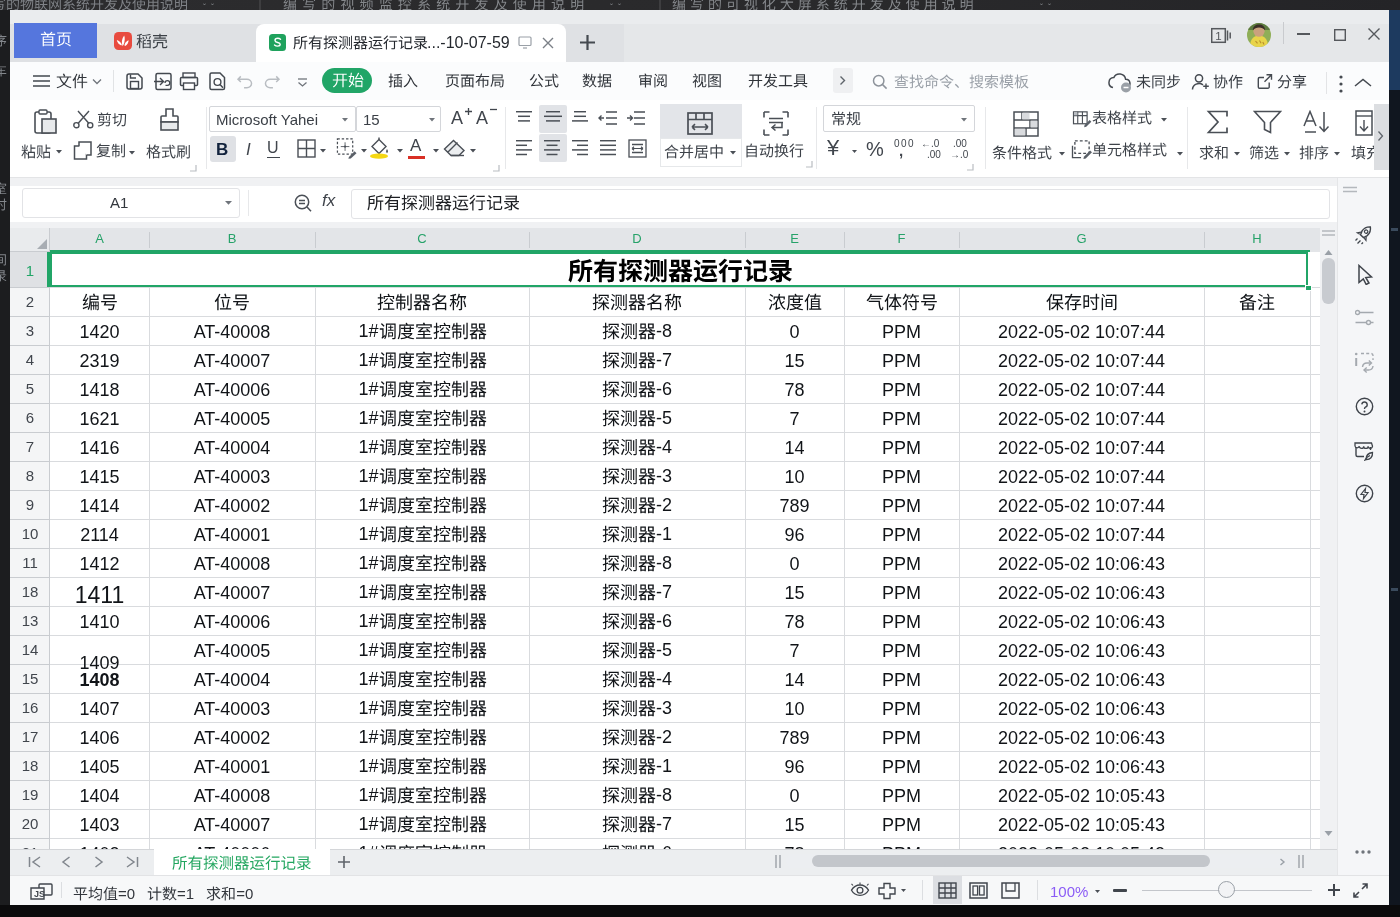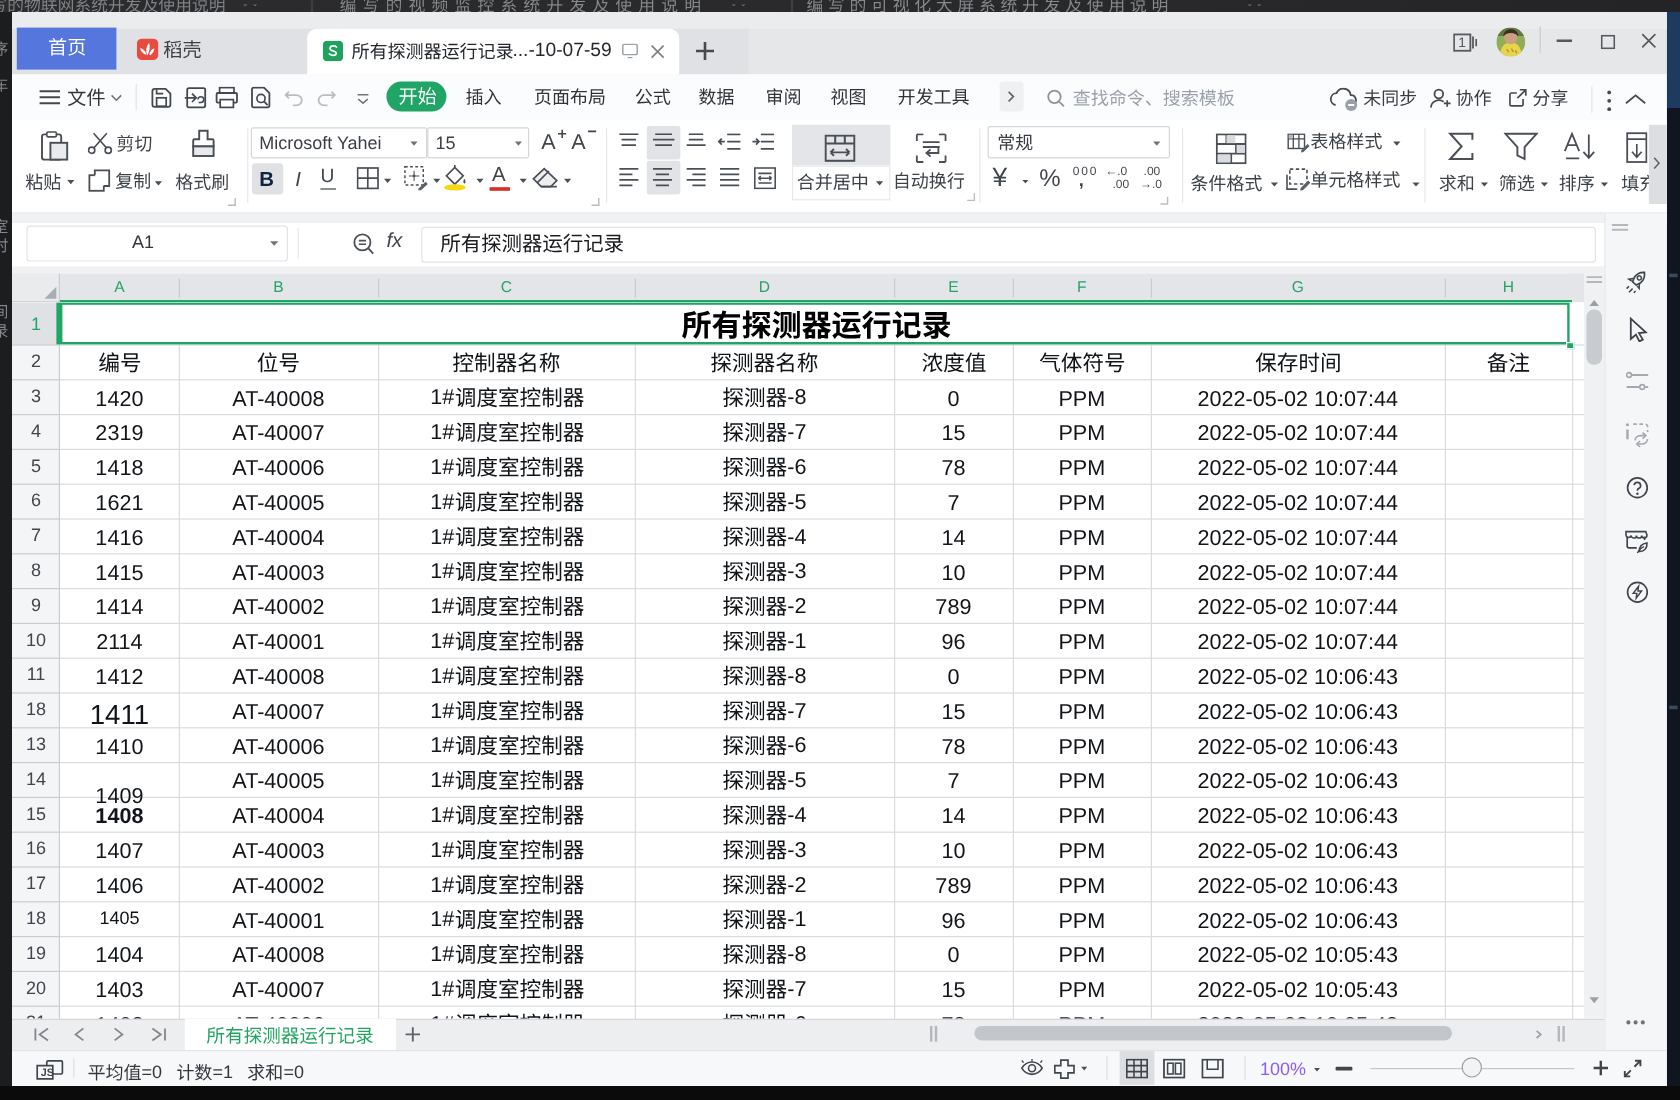--- a/index.html
+++ b/index.html
@@ -1355,21 +1355,21 @@
         <svg style="display:block" width="54.0" height="18" viewBox="0 -220 750 250" fill="#111418">
           <use href="#r23" x="0"></use>
           <use href="#r24" x="250"></use>
           <use href="#r25" x="500"></use>
         </svg>
         <span style="font-family:'Liberation Sans',sans-serif;font-size:18px;color:#111418;line-height:18px">-2</span>
       </div>
       <div style="position:absolute;left:784.5px;top:477.0px;font-family:'Liberation Sans',sans-serif;font-size:18px;font-weight:400;color:#111418;white-space:pre;line-height:1;transform:translateX(-50%);">789</div>
       <div style="position:absolute;left:891.5px;top:477.0px;font-family:'Liberation Sans',sans-serif;font-size:18px;font-weight:400;color:#111418;white-space:pre;line-height:1;transform:translateX(-50%);">PPM</div>
       <div style="position:absolute;left:1071.5px;top:477.0px;font-family:'Liberation Sans',sans-serif;font-size:18px;font-weight:400;color:#111418;white-space:pre;line-height:1;transform:translateX(-50%);">2022-05-02 10:06:43</div>
-      <div style="position:absolute;left:89.5px;top:506.0px;font-family:'Liberation Sans',sans-serif;font-size:15px;font-weight:400;color:#111418;white-space:pre;line-height:1;transform:translateX(-50%);">1405</div>
+      <div style="position:absolute;left:89.5px;top:506.0px;font-family:'Liberation Sans',sans-serif;font-size:18px;font-weight:400;color:#111418;white-space:pre;line-height:1;transform:translateX(-50%);">1405</div>
       <div style="position:absolute;left:222.0px;top:506.0px;font-family:'Liberation Sans',sans-serif;font-size:18px;font-weight:400;color:#111418;white-space:pre;line-height:1;transform:translateX(-50%);">AT-40001</div>
       <div style="position:absolute;left:348.5px;top:504.5px;height:18px;display:flex">
         <span style="font-family:'Liberation Sans',sans-serif;font-size:18px;color:#111418;line-height:18px">1#</span>
         <svg style="display:block" width="108.0" height="18" viewBox="0 -220 1500 250" fill="#111418">
           <use href="#r75" x="0"></use>
           <use href="#r6c" x="250"></use>
           <use href="#r19" x="500"></use>
           <use href="#r12" x="750"></use>
           <use href="#r4f" x="1000"></use>
           <use href="#r25" x="1250"></use>

